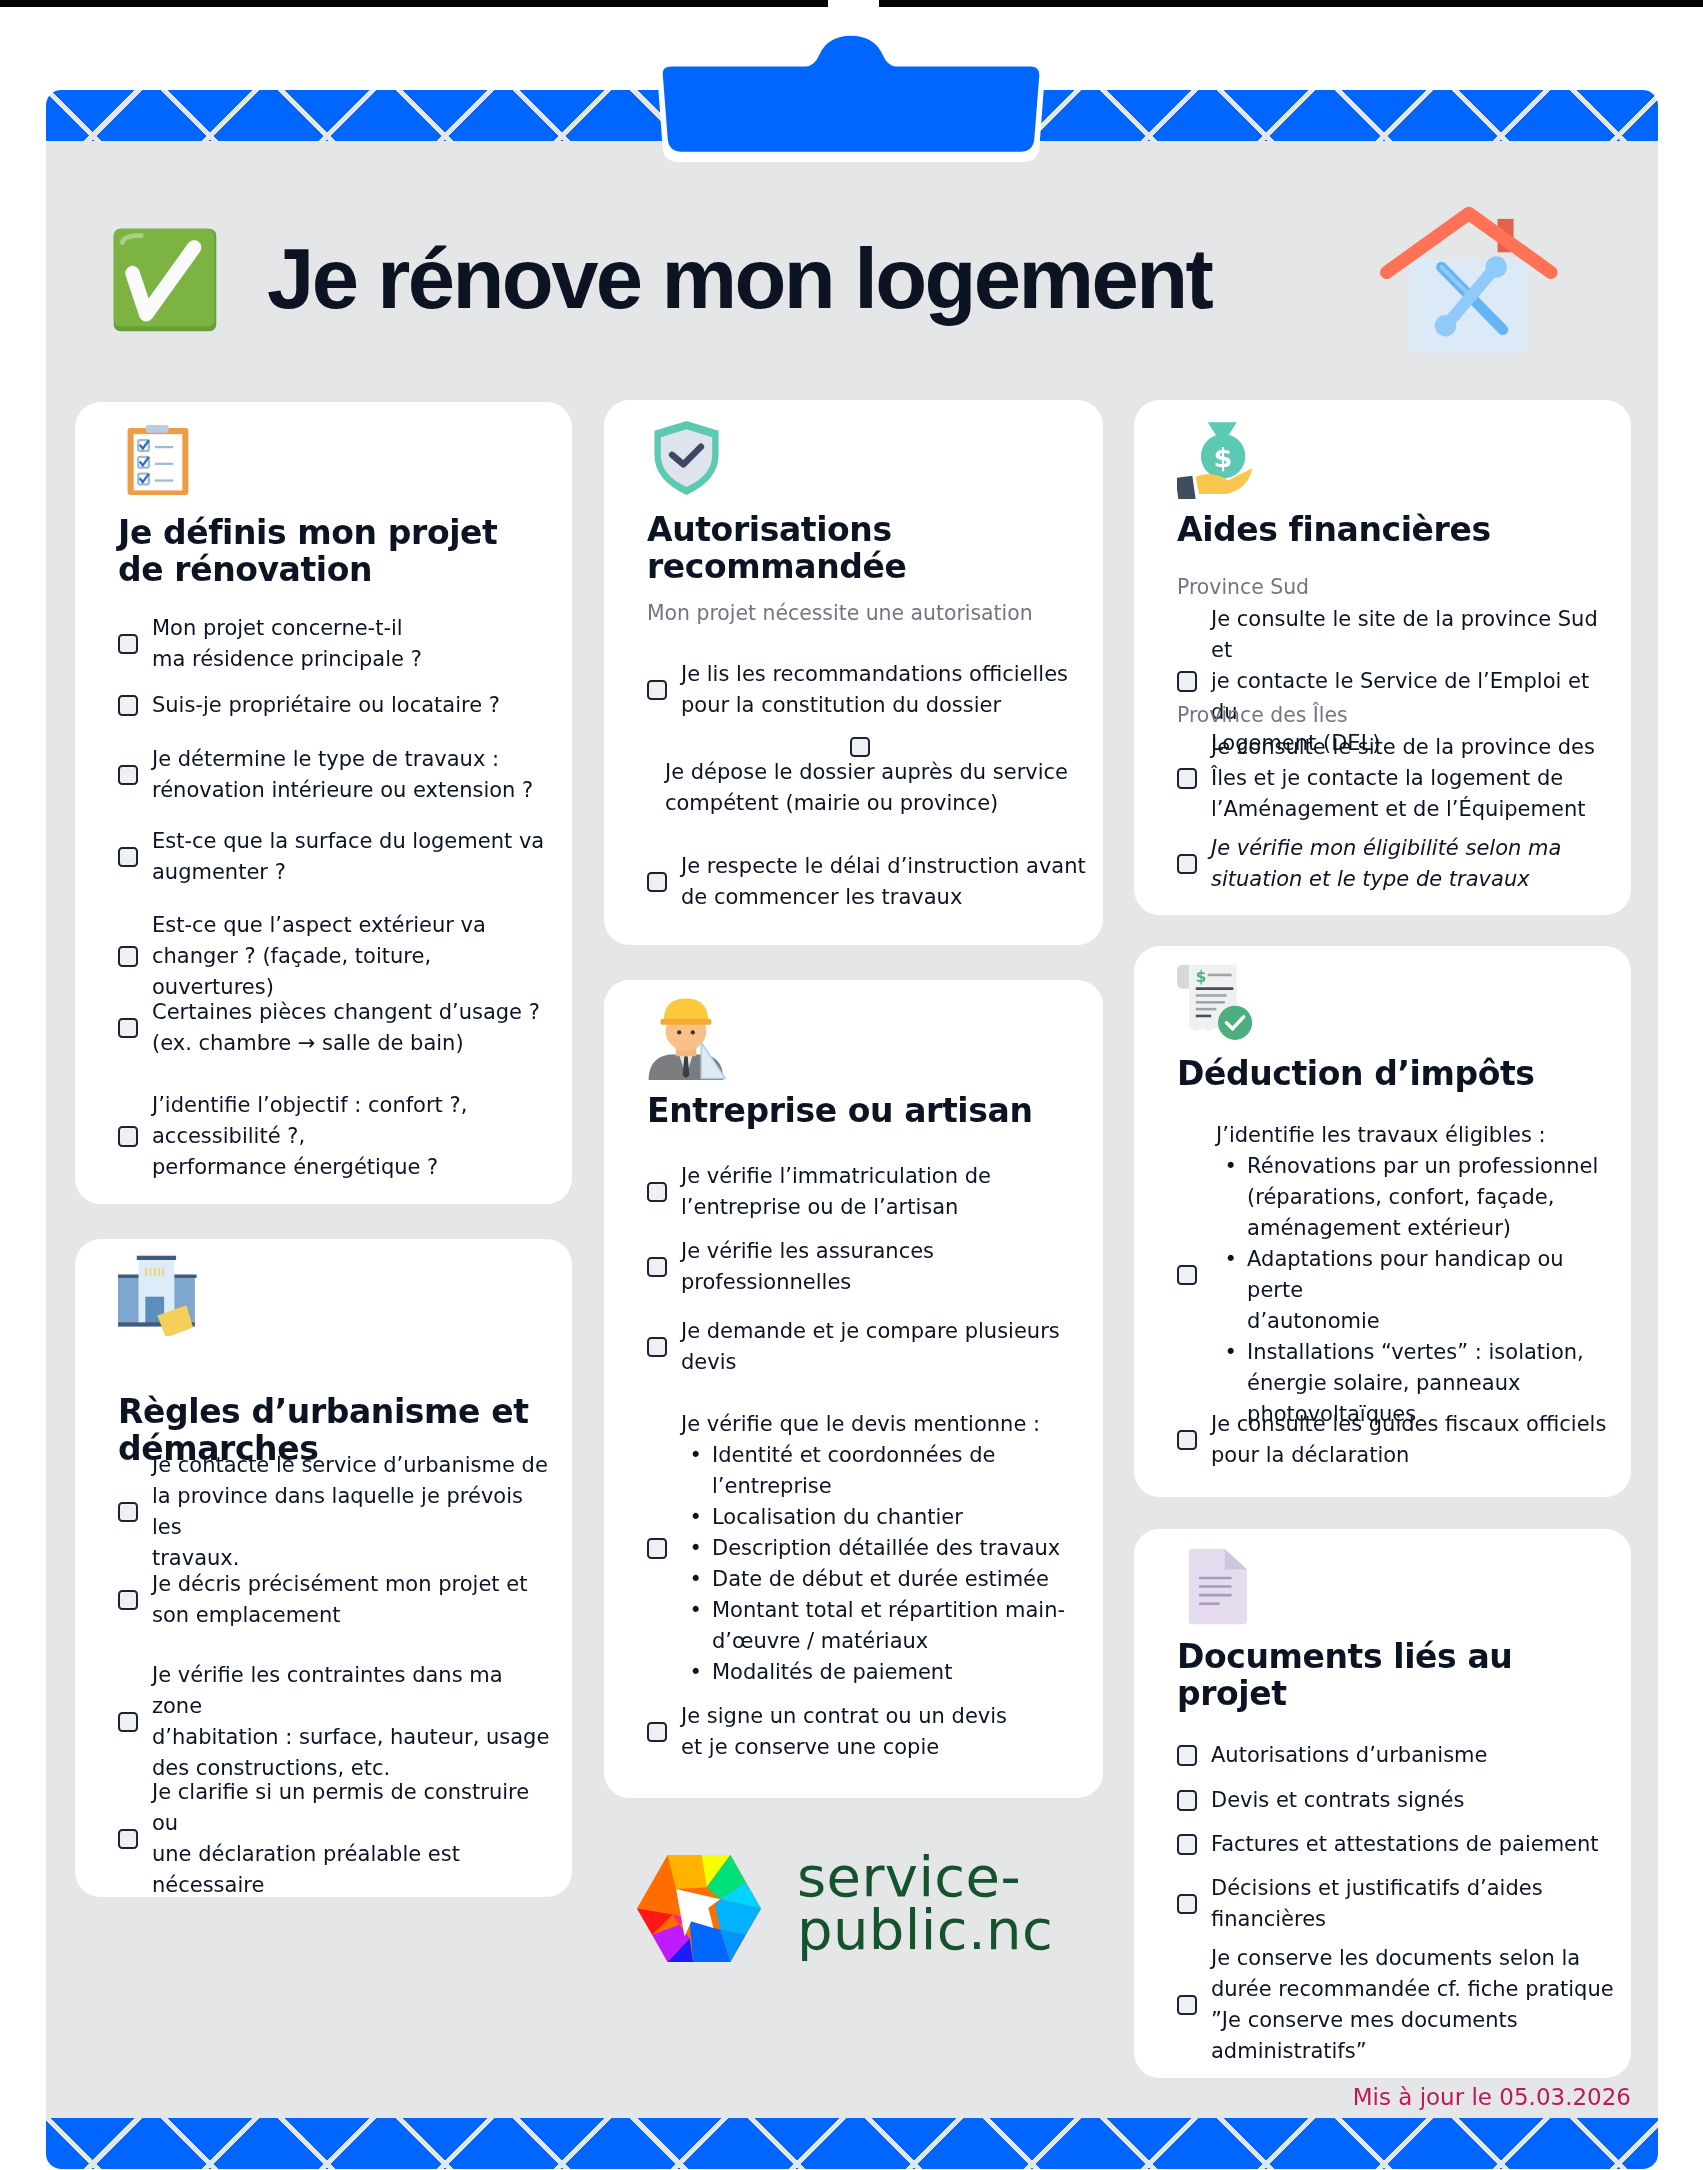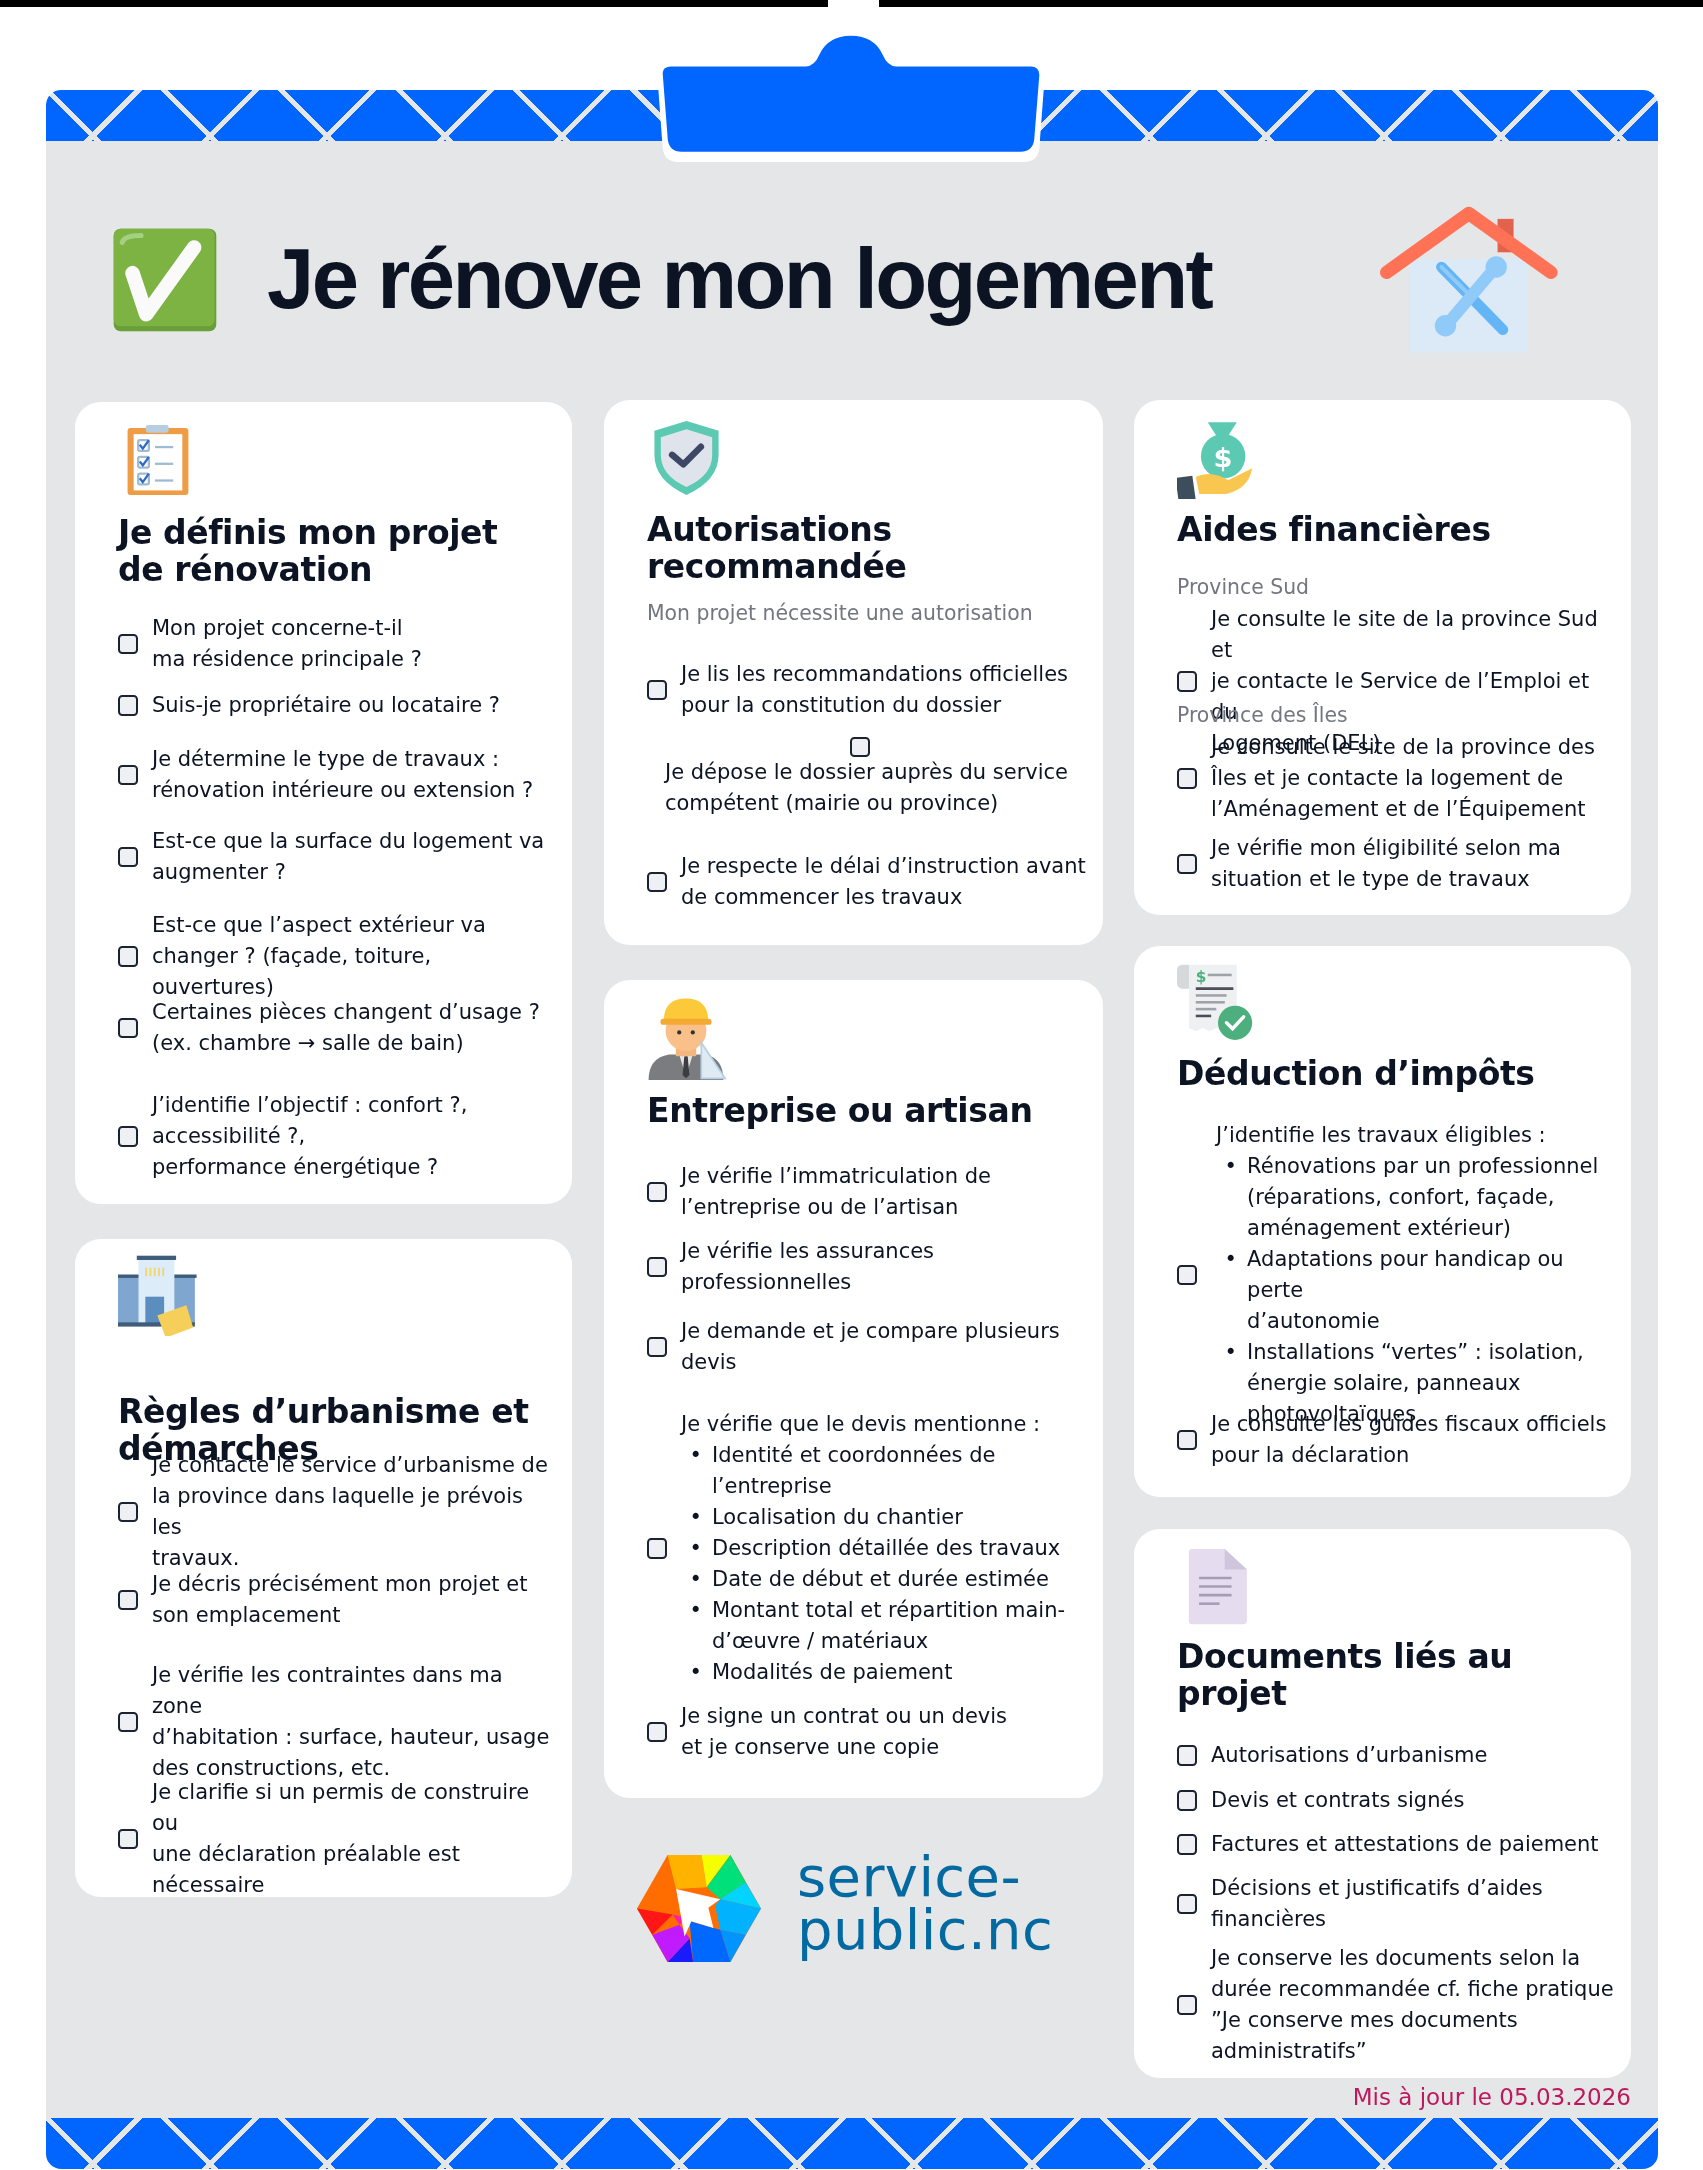--- a/index.html
+++ b/index.html
@@ -34,21 +34,21 @@
   .item { position: absolute; left: 43px; right: 17px; display: flex; align-items: center; }
   .cb { flex: 0 0 20.4px; width: 20.4px; height: 20.4px; border: 2.1px solid #1b2232; border-radius: 4.3px; background: #eef0f3; margin-right: 13.6px; cursor: pointer; }
   .item-text { font-size: 21px; line-height: 31px; color: #0c1424; white-space: pre-line; }
   .bullets { list-style: none; margin-left: 0; }
   .bullets li { position: relative; padding-left: 31px; font-size: 21px; line-height: 31px; white-space: pre-line; }
   .bullets li::before { content: "•"; position: absolute; left: 8.5px; top: 0; }
   .lead { font-size: 21px; line-height: 31px; white-space: pre-line; }
 
   .logo { position: absolute; left: 637px; top: 1855px; width: 443px; height: 112px; }
   .logo-hex { position: absolute; left: 0; top: 0; width: 124px; height: 107px; }
-  .logo-text { position: absolute; left: 160px; top: -5.1px; font-family: "DejaVu Sans", sans-serif; font-size: 56px; line-height: 53px; color: #0369a1; letter-spacing: 0.4px; white-space: pre-line; }
+  .logo-text { position: absolute; left: 160px; top: -5.1px; font-family: "DejaVu Sans", sans-serif; font-size: 56px; line-height: 53px; color: #14532d; letter-spacing: 0.4px; white-space: pre-line; }
 
   .updated { position: absolute; right: 73px; top: 2084px; font-size: 23px; color: #be185d; }
 </style>
 </head>
 <body>
 
 <div class="topbar-left"></div>
 <div class="topbar-right"></div>
 
 <div class="frame"></div>
@@ -321,21 +321,21 @@
 je contacte le Service de l’Emploi et du
 Logement (DEL)</span>
     </div>
   <div class="card-sub" style="top:303px;">Province des Îles</div>
   <div class="item" style="top:332px;">
       <span class="cb"></span>
       <span class="item-text">Je consulte le site de la province des
 Îles et je contacte la logement de
 l’Aménagement et de l’Équipement</span>
     </div>
-  <div class="item" style="top:433px;">
+  <div class="item" style="top:433px;font-style:italic;">
       <span class="cb"></span>
       <span class="item-text">Je vérifie mon éligibilité selon ma
 situation et le type de travaux</span>
     </div>
 </div>
 
 <div class="card" style="left:1134px; top:946px; width:497px; height:551px;">
   <div class="card-icon" style="left:43px; top:17px;">
     <svg viewBox="0 0 96 96" width="82" height="82">
       <rect x="0" y="2" width="20" height="28" rx="6" fill="#d5d9dc"></rect>

